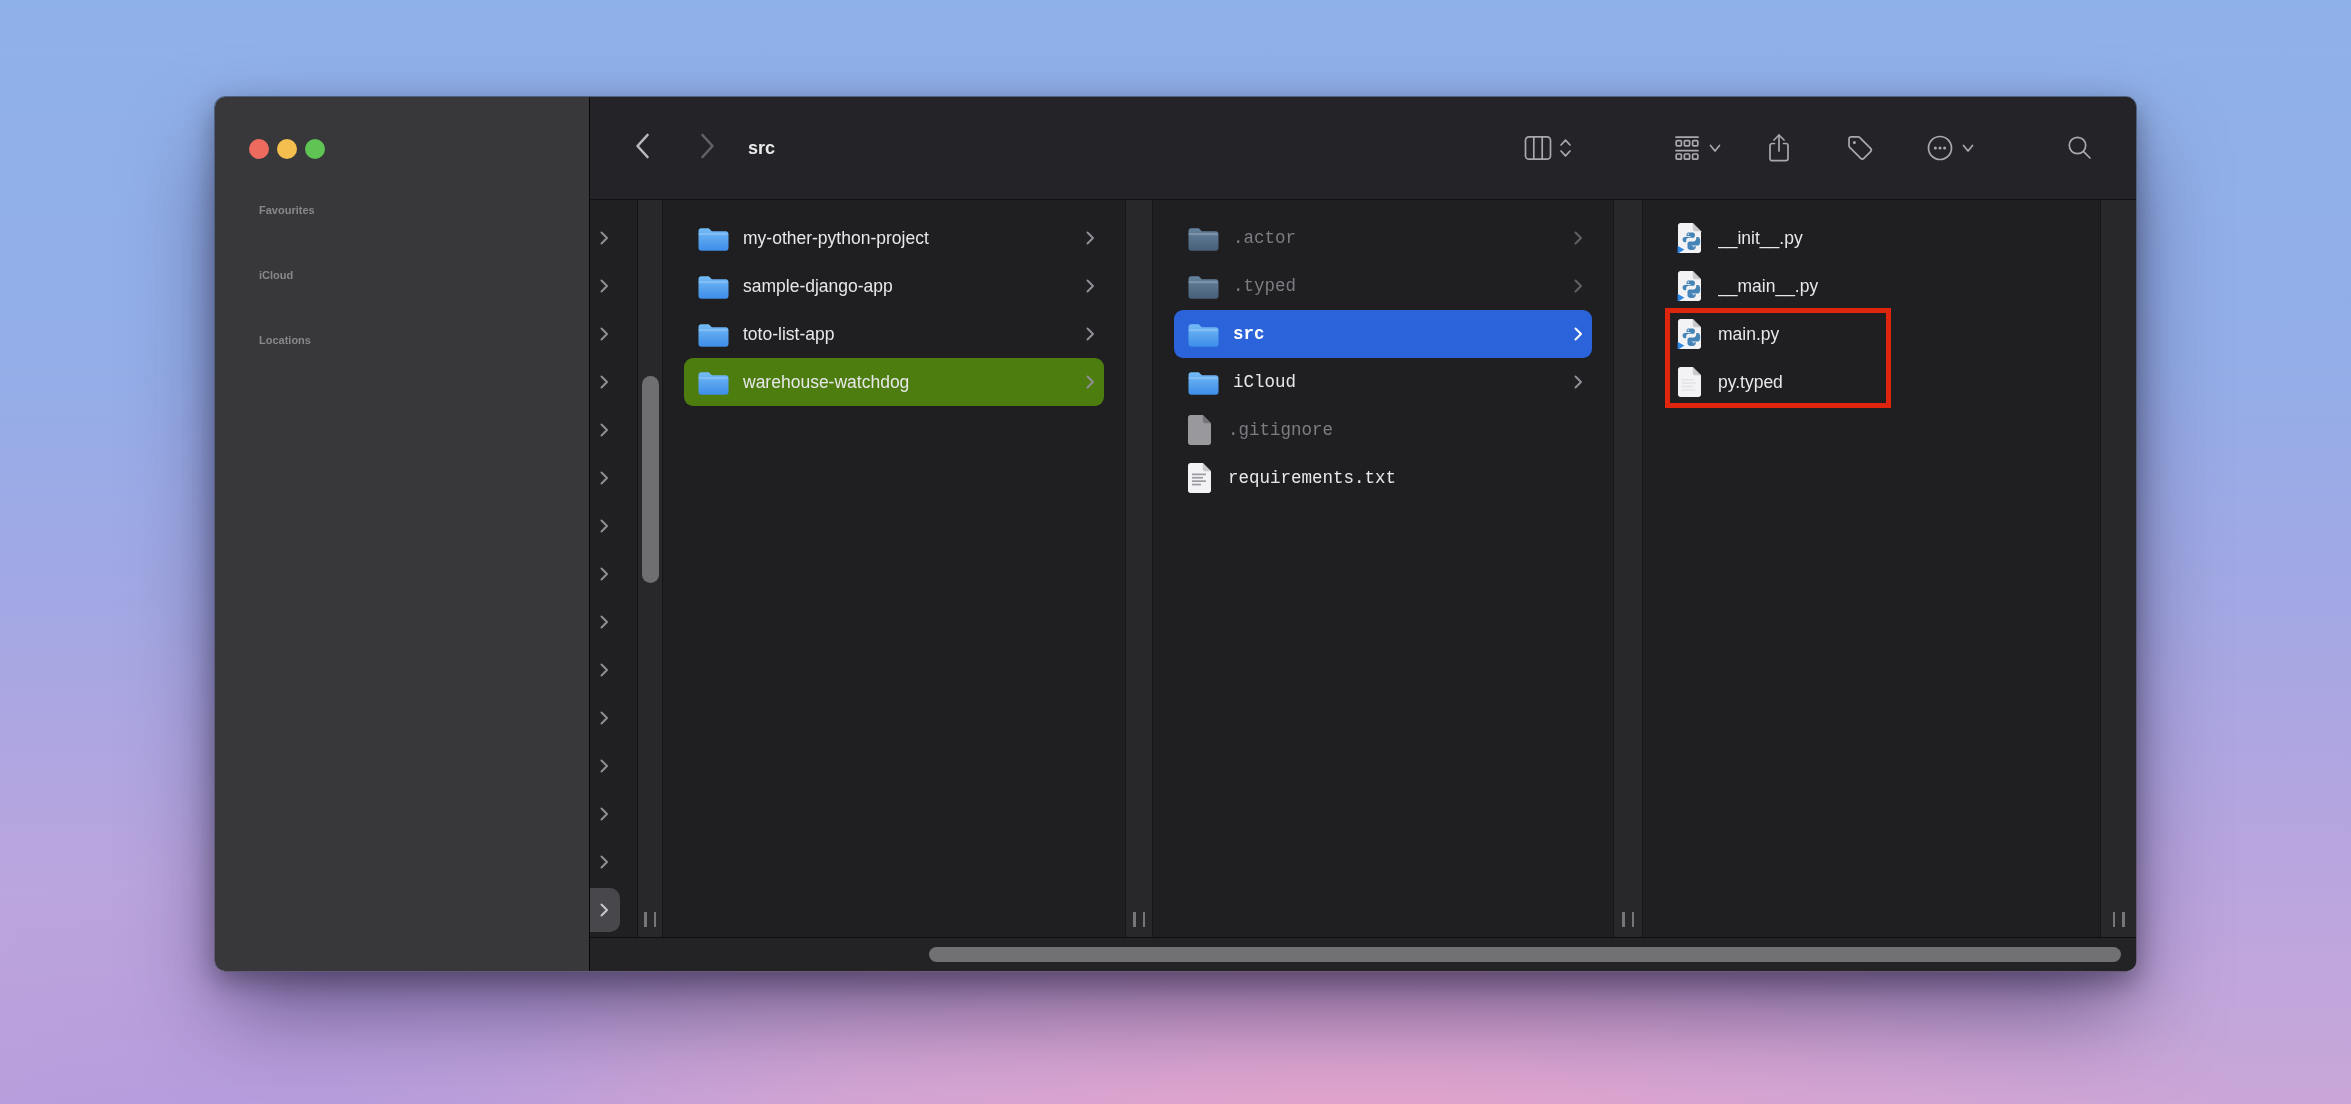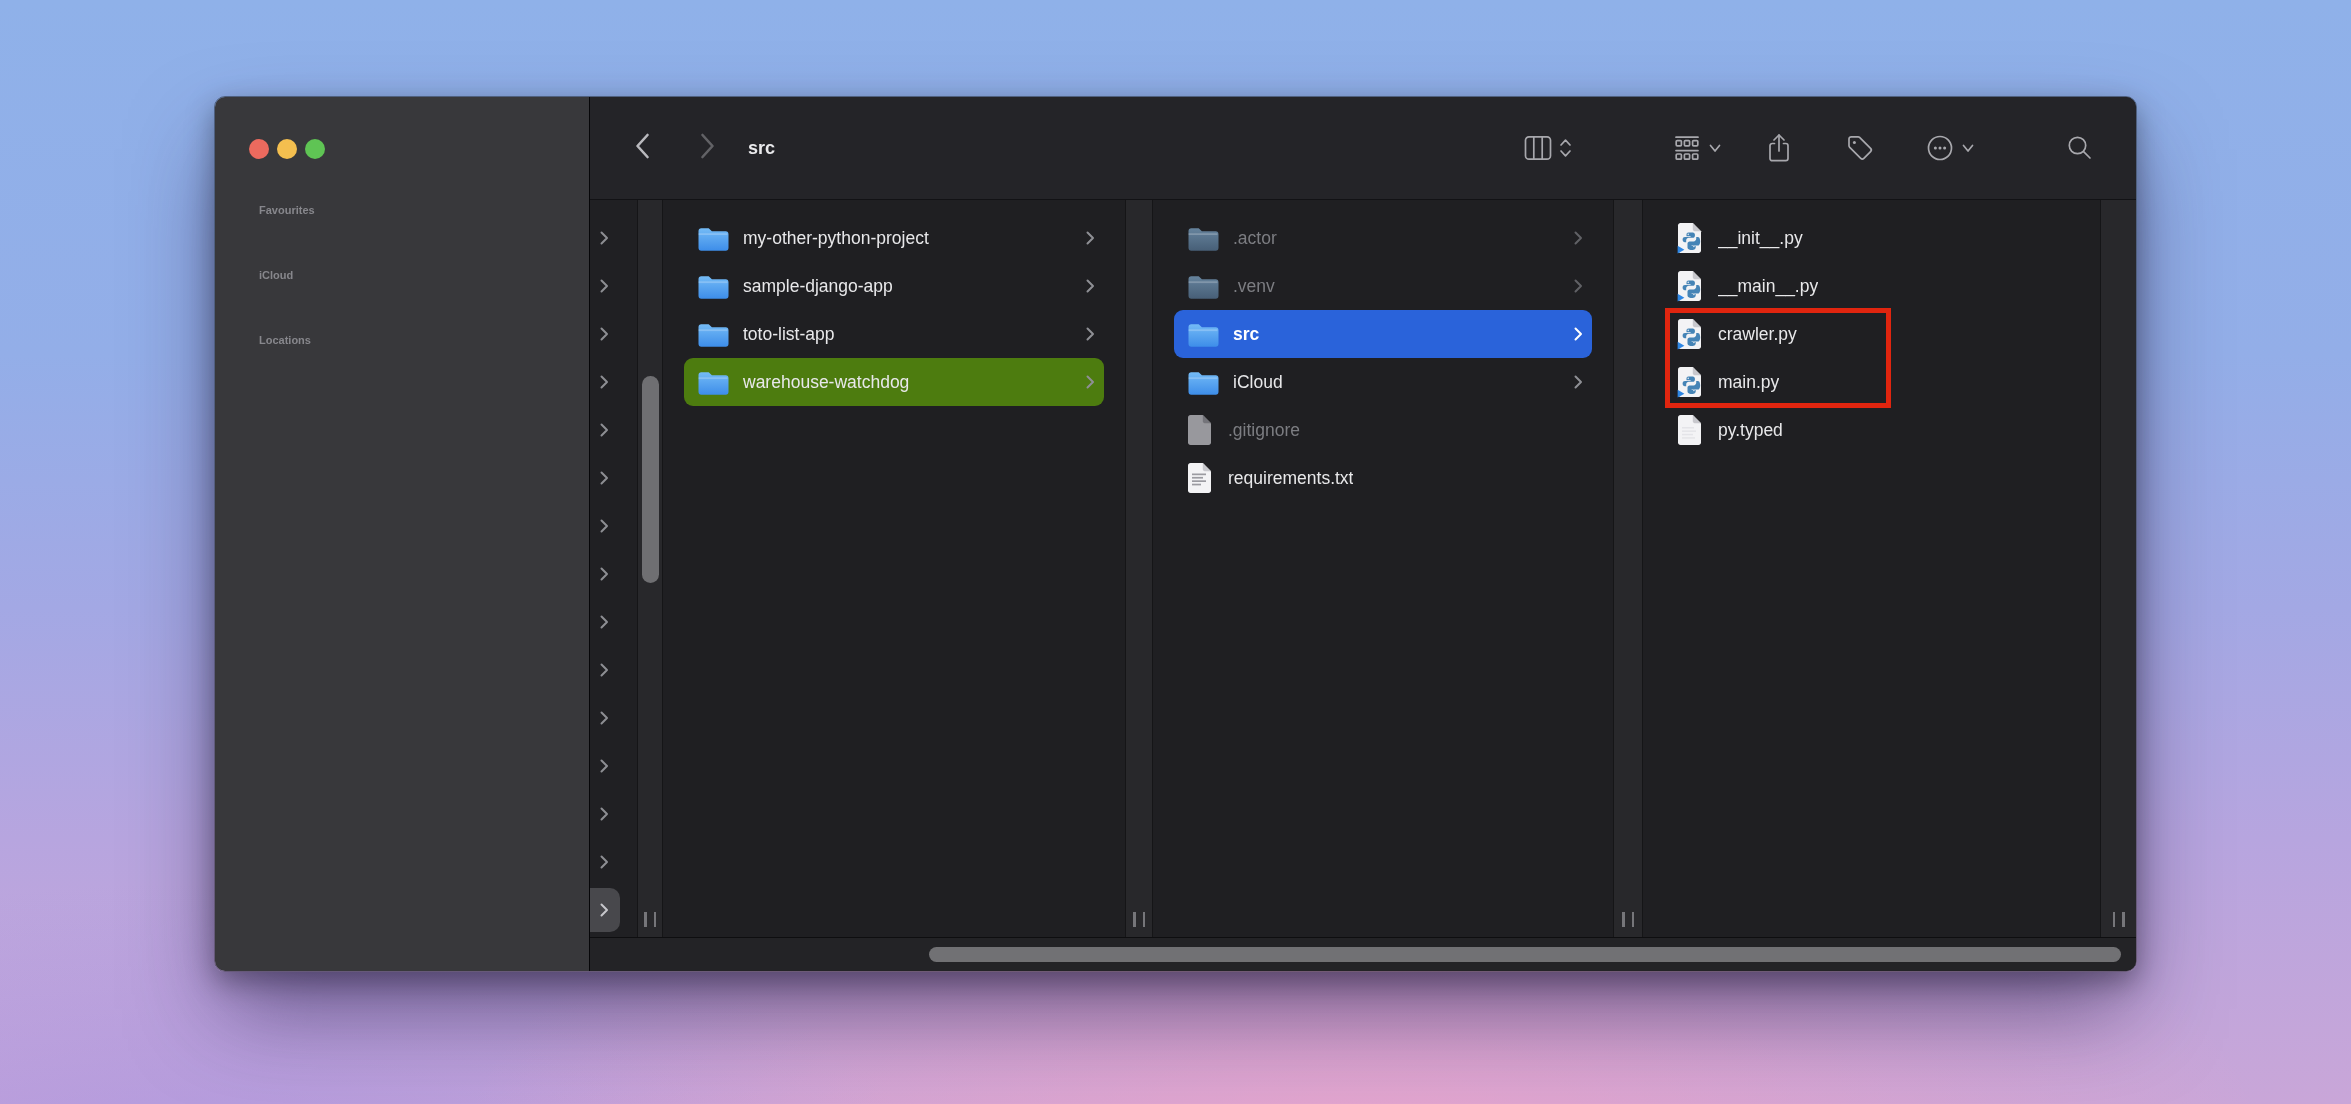--- a/index.html
+++ b/index.html
@@ -40,21 +40,21 @@
   .tbi { stroke:#a8a8ad; fill:none; stroke-width:1.7; stroke-linecap:round; stroke-linejoin:round; }
 
   
   .cols { flex:1; min-height:0; display:flex; position:relative; }
   .strip { width:47px; flex:none; position:relative; overflow:hidden; background:#202023; }
   .pchev { position:absolute; left:0; width:47px; height:48px; display:flex; align-items:center; padding-left:10px; color:#8d8e93; }
   .pchev.psel { background:#48484c; border-radius:0 10px 10px 0; width:30px; height:44px; color:#c7c7cb; }
   .gutter { flex:none; position:relative; background:#28282b; border-left:1px solid #151517; border-right:1px solid #151517; }
   .g1 { width:26px; } .g2 { width:28px; } .g3 { width:30px; } .g4 { flex:1; min-width:26px; border-right:none; }
   .col { flex:none; position:relative; padding-top:14px; background:#1f1f22; overflow:hidden; }
-  .c1 { width:462px; } .c2 { width:460px; } .c3 { width:457px; }
+  .c1 { width:462px; } .c2 { width:460px;font-family:Liberation Mono, monospace; } .c3 { width:457px; }
 
   .row { height:48px; display:flex; align-items:center; margin:0 21px; padding:0 9px 0 13px; border-radius:9px; gap:14px; font-size:17.5px; color:#e8e8ea; }
   .row .label { white-space:nowrap; overflow:hidden; }
   .row .rchev { margin-left:auto; color:#8e8f95; flex:none; }
   .row.sel-gray { background:#4d7c0f; }
   .row.sel-blue { background:#2a63da; color:#fff; font-weight:600; }
   .row.sel-blue .rchev { color:#fff; }
   .row.dim { color:#7c7d82; }
   .row.dim .rchev { color:#606166; }
   .fi { flex:none; }
@@ -334,21 +334,21 @@
               <span class="label">.actor</span>
               <svg class="rchev" width="9" height="14" viewBox="0 0 9 14">
                 <path d="M1.5 1.5 7 7l-5.5 5.5" fill="none" stroke="currentColor" stroke-width="2" stroke-linecap="round" stroke-linejoin="round"></path>
               </svg>
             </div>
             <div class="row dim">
               <svg class="fi" width="32" height="26" viewBox="0 0 32 26">
                 <path d="M1.5 6.2c0-1.8 1-3 2.8-3h7.4l3.2 3h13.8c1.8 0 2.8 1.2 2.8 3v13.6c0 1.8-1 3-2.8 3H4.3c-1.8 0-2.8-1.2-2.8-3z" fill="url(#GFD)"></path>
                 <path d="M1.5 8.3h29v1.8h-29z" fill="rgba(255,255,255,.22)"></path>
               </svg>
-              <span class="label">.venv</span>
+              <span class="label">.typed</span>
               <svg class="rchev" width="9" height="14" viewBox="0 0 9 14">
                 <path d="M1.5 1.5 7 7l-5.5 5.5" fill="none" stroke="currentColor" stroke-width="2" stroke-linecap="round" stroke-linejoin="round"></path>
               </svg>
             </div>
             <div class="row sel-blue">
               <svg class="fi" width="32" height="26" viewBox="0 0 32 26">
                 <path d="M1.5 6.2c0-1.8 1-3 2.8-3h7.4l3.2 3h13.8c1.8 0 2.8 1.2 2.8 3v13.6c0 1.8-1 3-2.8 3H4.3c-1.8 0-2.8-1.2-2.8-3z" fill="url(#GF)"></path>
                 <path d="M1.5 8.3h29v1.8h-29z" fill="rgba(255,255,255,.22)"></path>
               </svg>
               <span class="label">src</span>
@@ -421,32 +421,20 @@
             <div class="row">
               <svg class="fi" width="27" height="32" viewBox="0 0 27 32">
                 <path d="M3.5 1h12.3L24 9.2v19.3c0 1.4-1.1 2.5-2.5 2.5h-18C2.1 31 1 29.9 1 28.5v-25C1 2.1 2.1 1 3.5 1z" fill="#f3f3f5"></path>
                 <path d="M15.8 1 24 9.2h-6.3c-1 0-1.9-.8-1.9-1.9z" fill="#c8c8cd"></path>
                 <g fill="#4584b6" transform="translate(5.6,10.4) scale(0.72)">
                   <path d="M10.9 0C9.9 0 9 .1 8.2.25 5.8.7 5.4 1.6 5.4 3.3v2.2h5.7v.75H3.2C1.5 6.25 0 7.3 0 9.8c0 2.5 1.4 3.8 3.1 3.8h1.9v-2.6c0-1.9 1.7-3.6 3.6-3.6h5.6c1.6 0 2.9-1.3 2.9-2.9V3.3c0-1.6-1.3-2.8-2.9-3C13.2.1 12 0 10.9 0zM7.8 1.6c.6 0 1 .5 1 1.1s-.4 1.1-1 1.1-1-.5-1-1.1.4-1.1 1-1.1z"></path>
                   <path d="M18.9 6.25v2.55c0 2-1.7 3.7-3.6 3.7H9.7c-1.6 0-2.9 1.4-2.9 3v5.6c0 1.6 1.4 2.5 2.9 3 1.9.55 3.7.65 5.6 0 1.4-.4 2.9-1.2 2.9-3v-2.2h-5.7v-.75h8.6c1.7 0 2.3-1.2 2.9-2.9.6-1.8.6-3.5 0-5.8-.4-1.7-1.2-2.9-2.9-2.9h-2.2zM15.7 18.4c.6 0 1 .5 1 1.1s-.4 1.1-1 1.1-1-.5-1-1.1.4-1.1 1-1.1z"></path>
                 </g>
                 <path d="M.6 31.6 7.4 27.7.6 23.8z" fill="#2e86e3"></path>
               </svg>
-              <span class="label">crawler.py</span>
-            </div>
-            <div class="row">
-              <svg class="fi" width="27" height="32" viewBox="0 0 27 32">
-                <path d="M3.5 1h12.3L24 9.2v19.3c0 1.4-1.1 2.5-2.5 2.5h-18C2.1 31 1 29.9 1 28.5v-25C1 2.1 2.1 1 3.5 1z" fill="#f3f3f5"></path>
-                <path d="M15.8 1 24 9.2h-6.3c-1 0-1.9-.8-1.9-1.9z" fill="#c8c8cd"></path>
-                <g fill="#4584b6" transform="translate(5.6,10.4) scale(0.72)">
-                  <path d="M10.9 0C9.9 0 9 .1 8.2.25 5.8.7 5.4 1.6 5.4 3.3v2.2h5.7v.75H3.2C1.5 6.25 0 7.3 0 9.8c0 2.5 1.4 3.8 3.1 3.8h1.9v-2.6c0-1.9 1.7-3.6 3.6-3.6h5.6c1.6 0 2.9-1.3 2.9-2.9V3.3c0-1.6-1.3-2.8-2.9-3C13.2.1 12 0 10.9 0zM7.8 1.6c.6 0 1 .5 1 1.1s-.4 1.1-1 1.1-1-.5-1-1.1.4-1.1 1-1.1z"></path>
-                  <path d="M18.9 6.25v2.55c0 2-1.7 3.7-3.6 3.7H9.7c-1.6 0-2.9 1.4-2.9 3v5.6c0 1.6 1.4 2.5 2.9 3 1.9.55 3.7.65 5.6 0 1.4-.4 2.9-1.2 2.9-3v-2.2h-5.7v-.75h8.6c1.7 0 2.3-1.2 2.9-2.9.6-1.8.6-3.5 0-5.8-.4-1.7-1.2-2.9-2.9-2.9h-2.2zM15.7 18.4c.6 0 1 .5 1 1.1s-.4 1.1-1 1.1-1-.5-1-1.1.4-1.1 1-1.1z"></path>
-                </g>
-                <path d="M.6 31.6 7.4 27.7.6 23.8z" fill="#2e86e3"></path>
-              </svg>
               <span class="label">main.py</span>
             </div>
             <div class="row">
               <svg class="fi" width="27" height="32" viewBox="0 0 27 32">
                 <path d="M3.5 1h12.3L24 9.2v19.3c0 1.4-1.1 2.5-2.5 2.5h-18C2.1 31 1 29.9 1 28.5v-25C1 2.1 2.1 1 3.5 1z" fill="#f3f3f5"></path>
                 <path d="M15.8 1 24 9.2h-6.3c-1 0-1.9-.8-1.9-1.9z" fill="#c8c8cd"></path>
                 <g fill="#e4e4e8">
                   <rect x="5" y="13" width="12" height="1.5"></rect>
                   <rect x="5" y="16.4" width="14" height="1.5"></rect>
                   <rect x="5" y="19.8" width="11" height="1.5"></rect>

